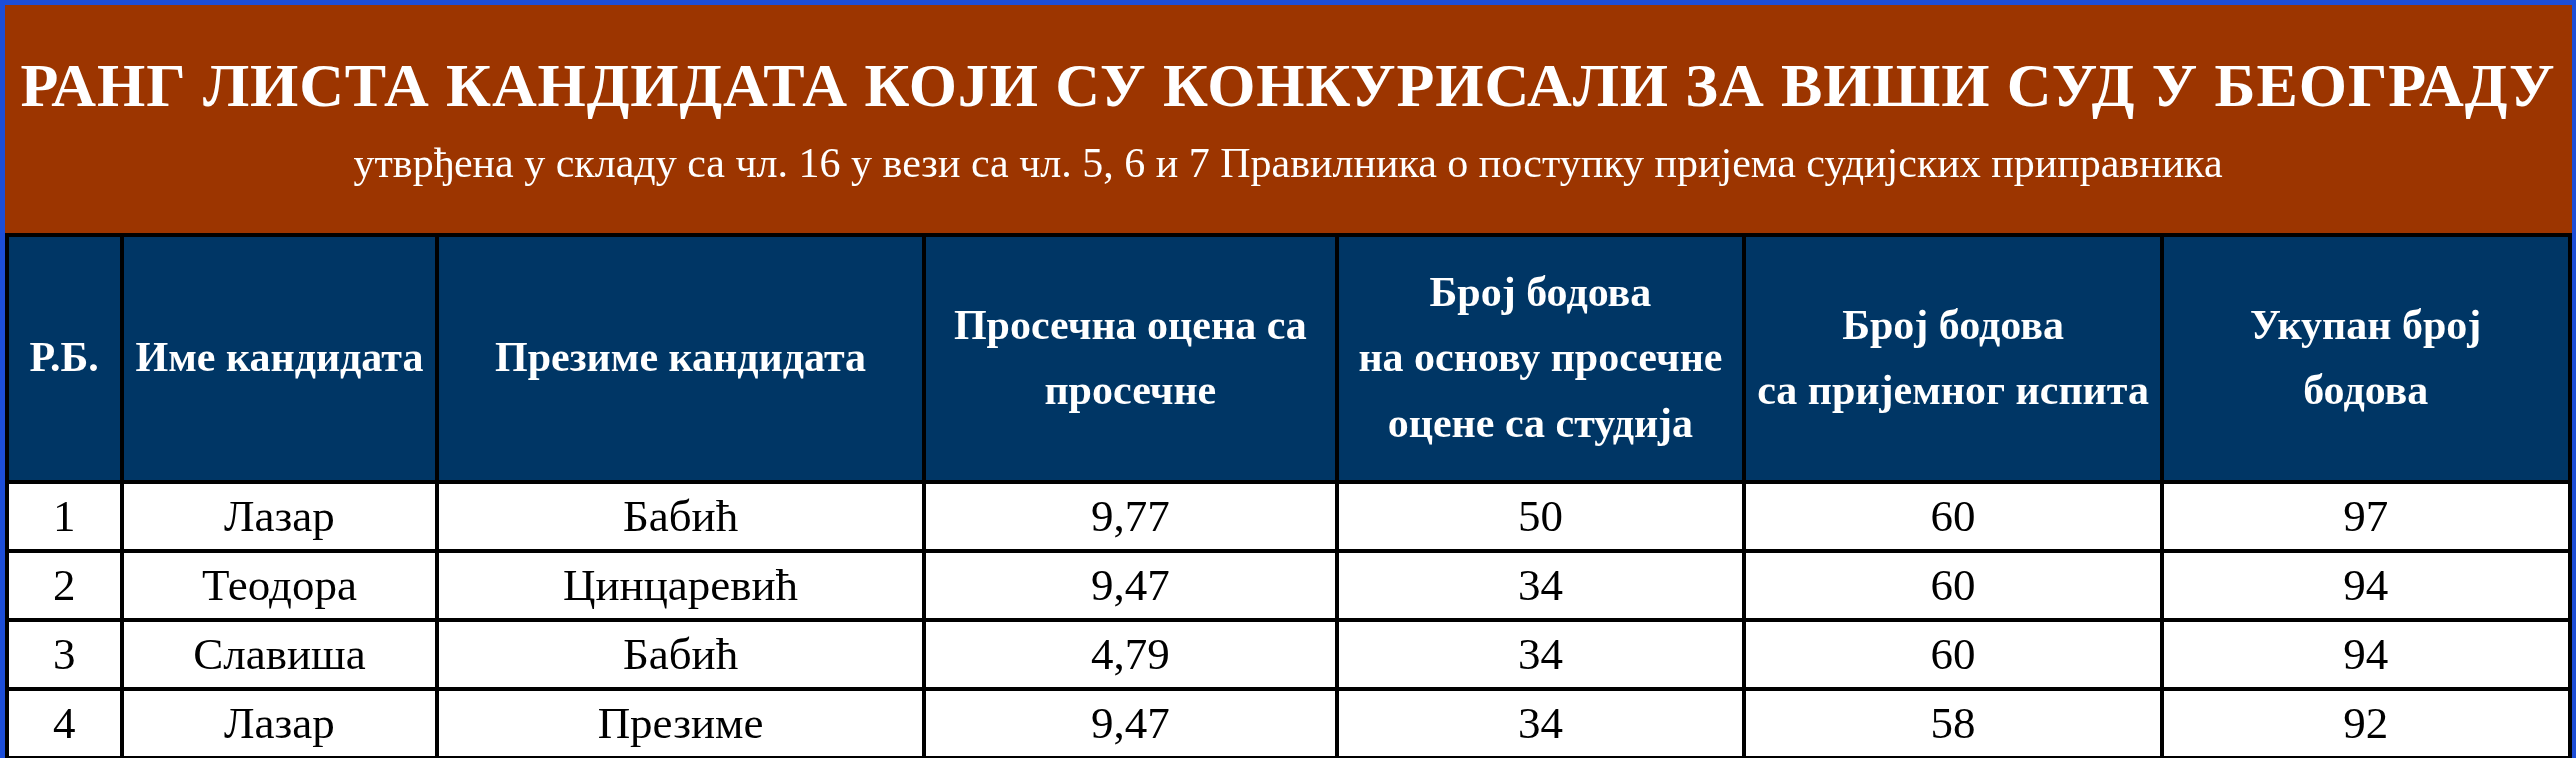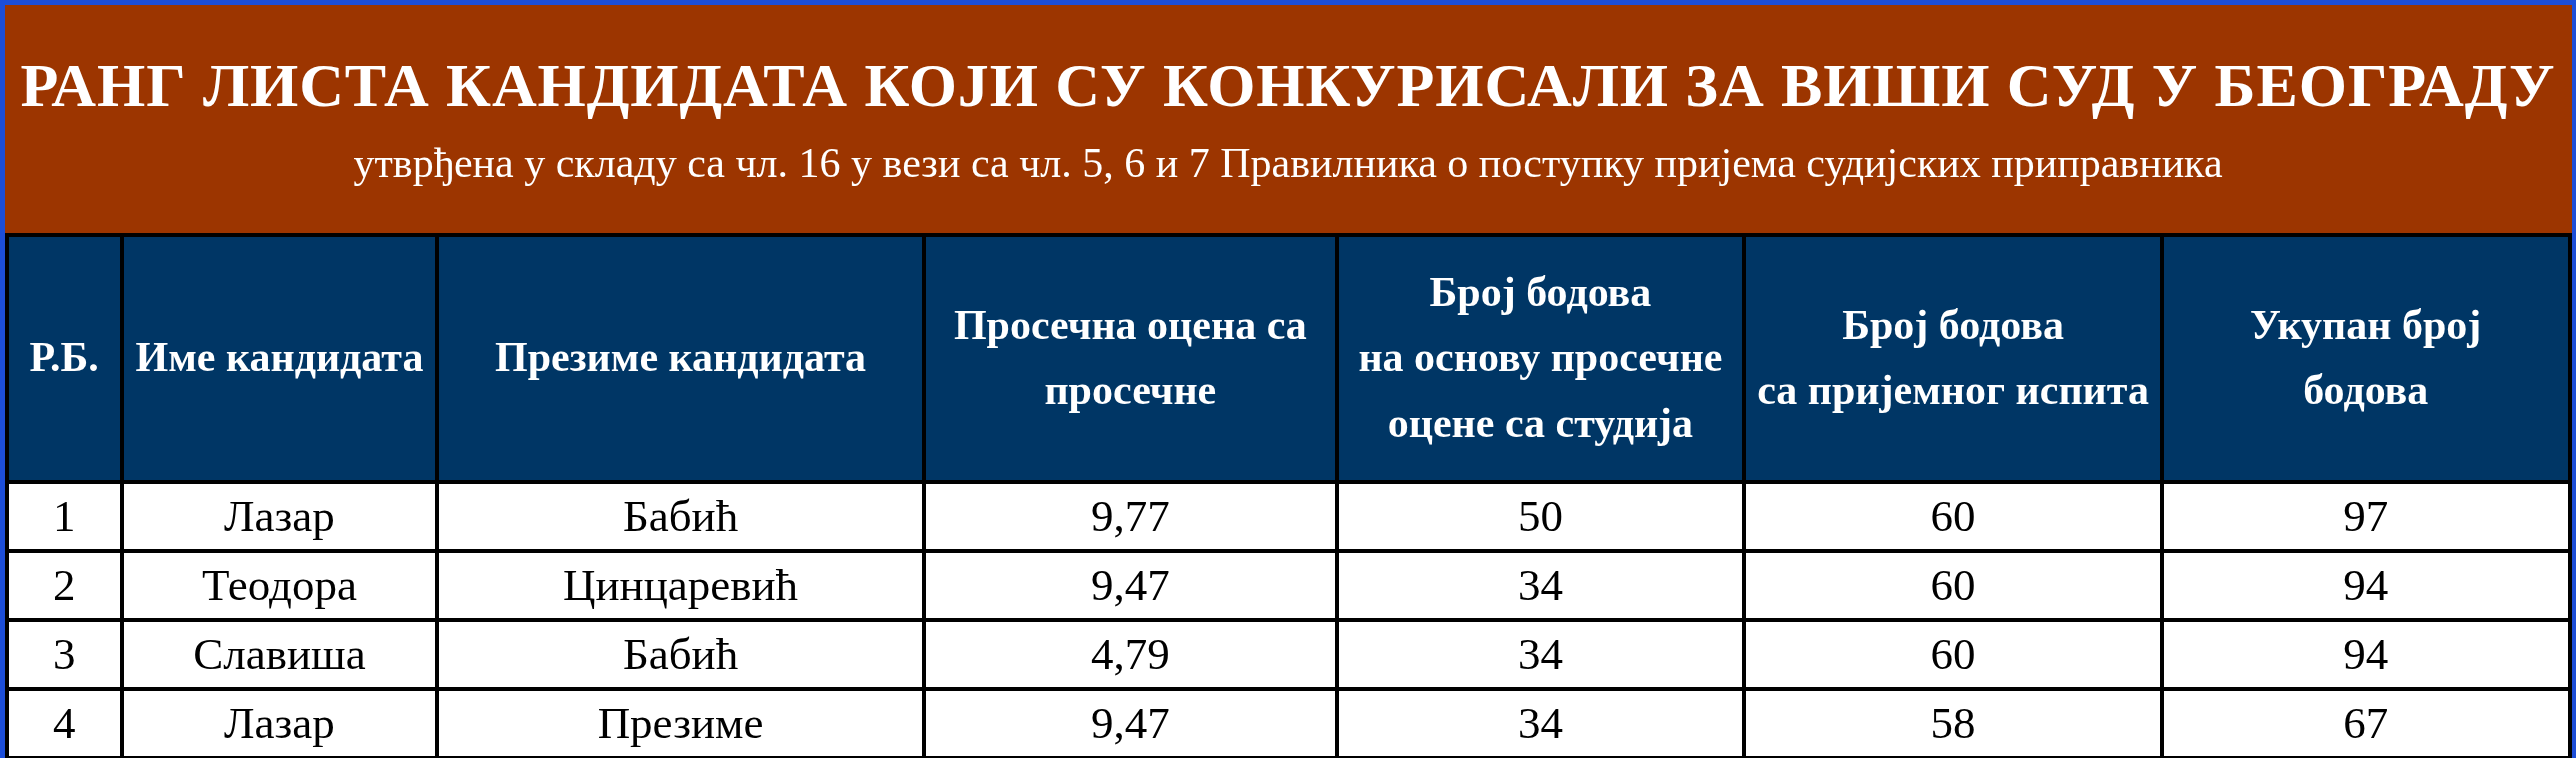--- a/index.html
+++ b/index.html
@@ -130,19 +130,19 @@
         <td>60</td>
         <td class="col-total">94</td>
       </tr>
       <tr>
         <td>4</td>
         <td>Лазар</td>
         <td>Презиме</td>
         <td>9,47</td>
         <td>34</td>
         <td>58</td>
-        <td class="col-total">67</td>
+        <td class="col-total">92</td>
       </tr>
     </tbody>
   </table>
 
 </div>
 
 
 </body></html>

